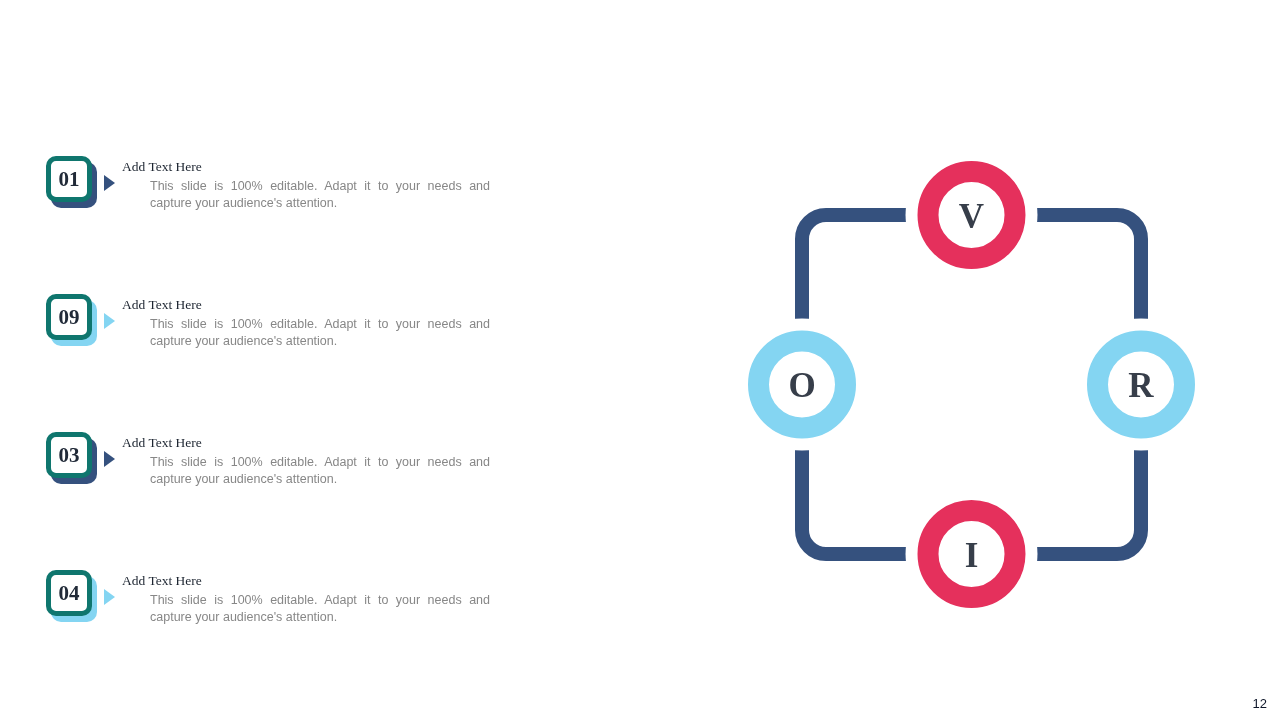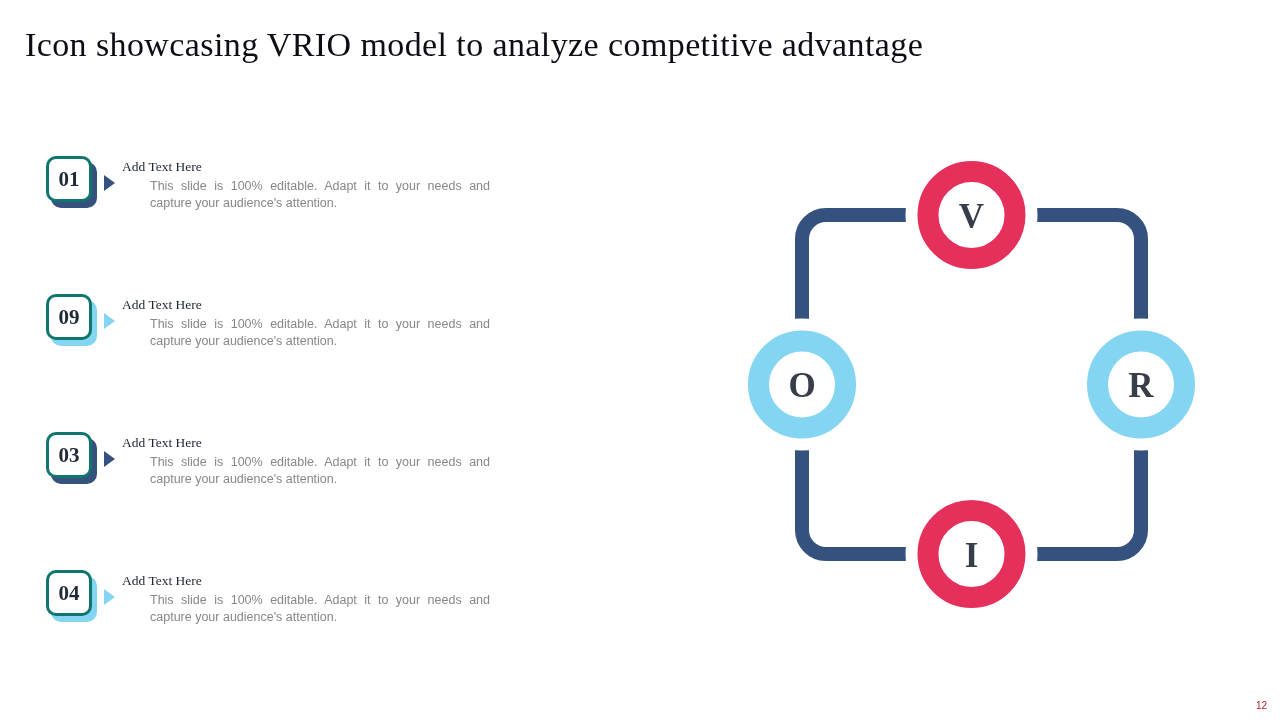--- a/index.html
+++ b/index.html
@@ -15,21 +15,21 @@
 
   
   .list-item { position:absolute; left:46px; width:452px; height:72px; }
   .num-wrap { position:absolute; left:0; top:0; width:52px; height:54px; }
   .num-shadow {
     position:absolute; left:5px; top:8px; width:46px; height:46px;
     border-radius:10px; background:var(--accent);
   }
   .num-box {
     position:absolute; left:0; top:2px; width:46px; height:46px;
-    background:#ffffff; border:3px solid #0f766e; border-radius:10px;
+    background:#ffffff; border:5px solid #0f766e; border-radius:10px;
     box-sizing:border-box; display:flex; align-items:center; justify-content:center;
     font-family:"Liberation Serif","DejaVu Serif",serif; font-weight:700;
     font-size:21px; color:#212a38;
   }
   .arrow {
     position:absolute; left:58px; top:21px; width:0; height:0;
     border-top:8px solid transparent; border-bottom:8px solid transparent;
     border-left:11px solid var(--accent);
   }
   .item-text { position:absolute; left:76px; top:4px; width:368px; }
@@ -47,29 +47,28 @@
     font-family:"Liberation Serif","DejaVu Serif",serif; font-weight:700;
     font-size:35px; fill:#373e4a;
   }
 
   
   .footer {
     position:absolute; left:0; right:0; bottom:7px; text-align:center;
     font-size:12px; color:#a6a6a6;
   }
   .page-number {
-    position:absolute; right:13px; bottom:9px; font-size:10px; color:#b91c1c;
+    position:absolute; right:13px; bottom:9px; font-size:13px; color:#0f172a;
   }
 </style>
 </head>
 <body>
 
 <div class="slide">
 
-  <h1 class="title">Icon showcasing VRIO model to analyze competitive advantage</h1>
 
   <div id="list-container">
     <div class="list-item" style="top: 154px; --accent: #35517E;">
       <div class="num-wrap">
         <div class="num-shadow"></div>
         <div class="num-box">
           <span>01</span>
         </div>
       </div>
       <span class="arrow"></span>

